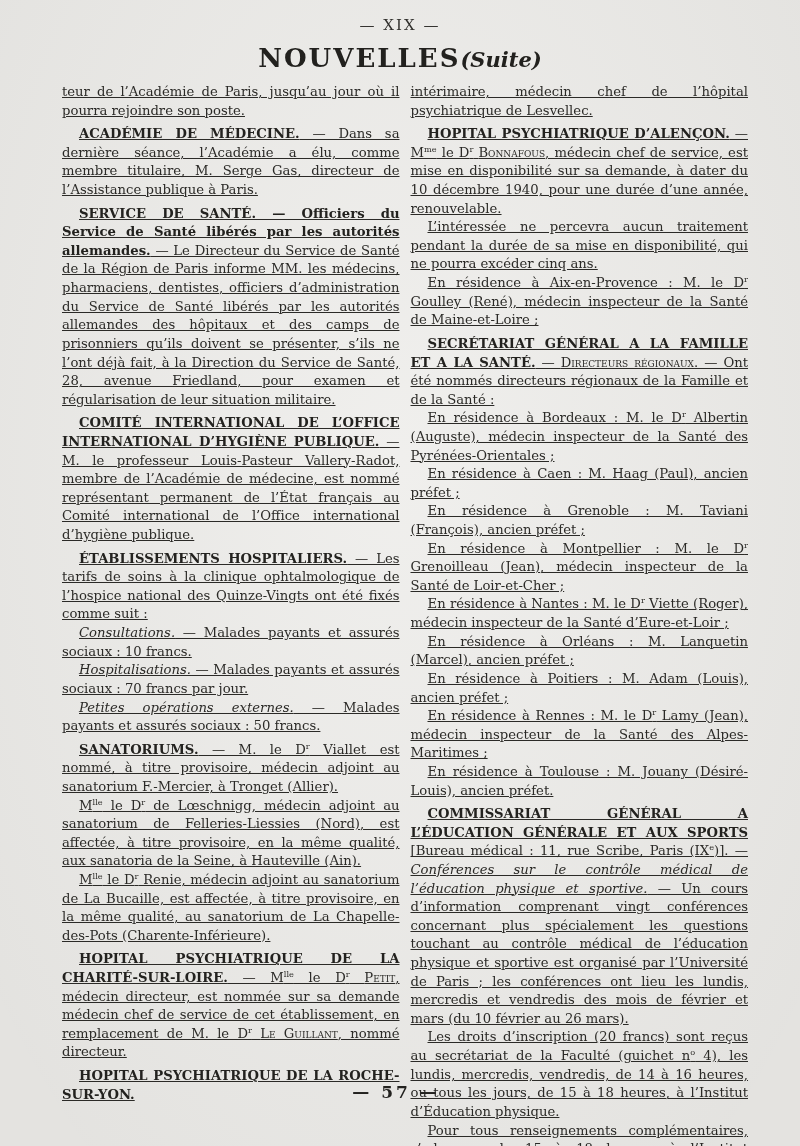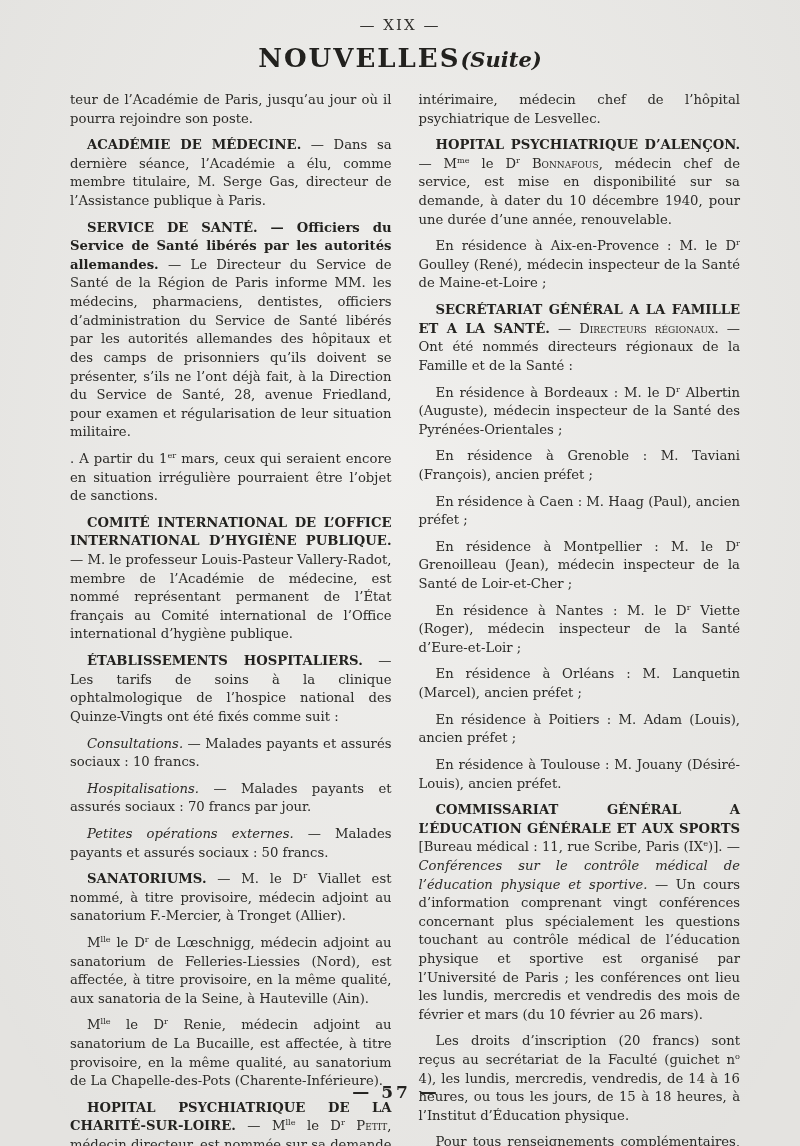--- a/index.html
+++ b/index.html
@@ -45,21 +45,21 @@
     box-sizing:border-box;
   }
   .col{
     width:338px;
     font-size:13.2px;
     line-height:1.41;
     text-align:justify;
     hyphens:auto;
     -webkit-hyphens:auto;
   }
-  .col p{margin:8px;}
+  .col p{margin:0;text-decoration:underline;}
   .col p.head{margin-top:5px;}
   .col p.ind{text-indent:17px;}
   b{color:#23221f;}
   .sc{font-variant:small-caps;}
   .sup{font-size:0.62em;vertical-align:super;line-height:0;}
   .page-footer{
     position:absolute;
     top:1082px;left:0;right:8px;
     text-align:center;
     font-weight:bold;
@@ -75,44 +75,45 @@
   <div class="page-header">
     <div class="roman-folio">— XIX —</div>
     <div class="title-line"><span>NOUVELLES</span><span class="title-suffix">(Suite)</span></div>
   </div>
 
   <div class="columns">
     <div class="col" id="col-left">
         <p><span>teur de l’Académie de Paris, jusqu’au jour où il pourra rejoindre son poste.</span></p>
         <p class="ind head"><b>ACADÉMIE DE MÉDECINE.</b><span> — Dans sa dernière séance, l’Académie a élu, comme membre titulaire, M. Serge Gas, directeur de l’Assistance publique à Paris.</span></p>
         <p class="ind head"><b>SERVICE DE SANTÉ. — Officiers du Service de Santé libérés par les autorités allemandes.</b><span> — Le Directeur du Service de Santé de la Région de Paris informe MM. les médecins, pharmaciens, dentistes, officiers d’administration du Service de Santé libérés par les autorités allemandes des hôpitaux et des camps de prisonniers qu’ils doivent se présenter, s’ils ne l’ont déjà fait, à la Direction du Service de Santé, 28, avenue Friedland, pour examen et régularisation de leur situation militaire.</span></p>
-        <p><span>. A partir du 1</span><span class="sup">er</span><span> mars, ceux qui seraient encore en situation irrégulière pourraient être l’objet de sanctions.</span></p>
         <p class="ind head"><b>COMITÉ INTERNATIONAL DE L’OFFICE INTERNATIONAL D’HYGIÈNE PUBLIQUE.</b><span> — M. le professeur Louis-Pasteur Vallery-Radot, membre de l’Académie de médecine, est nommé représentant permanent de l’État français au Comité international de l’Office international d’hygiène publique.</span></p>
         <p class="ind head"><b>ÉTABLISSEMENTS HOSPITALIERS.</b><span> — Les tarifs de soins à la clinique ophtalmologique de l’hospice national des Quinze-Vingts ont été fixés comme suit :</span></p>
         <p class="ind"><i>Consultations.</i><span> — Malades payants et assurés sociaux : 10 francs.</span></p>
         <p class="ind"><i>Hospitalisations.</i><span> — Malades payants et assurés sociaux : 70 francs par jour.</span></p>
         <p class="ind"><i>Petites opérations externes.</i><span> — Malades payants et assurés sociaux : 50 francs.</span></p>
         <p class="ind head"><b>SANATORIUMS.</b><span> — M. le D</span><span class="sup">r</span><span> Viallet est nommé, à titre provisoire, médecin adjoint au sanatorium F.-Mercier, à Tronget (Allier).</span></p>
         <p class="ind"><span>M</span><span class="sup">lle</span><span> le D</span><span class="sup">r</span><span> de Lœschnigg, médecin adjoint au sanatorium de Felleries-Liessies (Nord), est affectée, à titre provisoire, en la même qualité, aux sanatoria de la Seine, à Hauteville (Ain).</span></p>
         <p class="ind"><span>M</span><span class="sup">lle</span><span> le D</span><span class="sup">r</span><span> Renie, médecin adjoint au sanatorium de La Bucaille, est affectée, à titre provisoire, en la même qualité, au sanatorium de La Chapelle-des-Pots (Charente-Inférieure).</span></p>
         <p class="ind head"><b>HOPITAL PSYCHIATRIQUE DE LA CHARITÉ-SUR-LOIRE.</b><span> — M</span><span class="sup">lle</span><span> le D</span><span class="sup">r</span><span> </span><span class="sc">Petit</span><span>, médecin directeur, est nommée sur sa demande médecin chef de service de cet établissement, en remplacement de M. le D</span><span class="sup">r</span><span> </span><span class="sc">Le Guillant</span><span>, nommé directeur.</span></p>
         <p class="ind head"><b>HOPITAL PSYCHIATRIQUE DE LA ROCHE-SUR-YON.</b></p>
       </div>
     <div class="col" id="col-right">
         <p><span>intérimaire, médecin chef de l’hôpital psychiatrique de Lesvellec.</span></p>
         <p class="ind head"><b>HOPITAL PSYCHIATRIQUE D’ALENÇON.</b><span> — M</span><span class="sup">me</span><span> le D</span><span class="sup">r</span><span> </span><span class="sc">Bonnafous</span><span>, médecin chef de service, est mise en disponibilité sur sa demande, à dater du 10 décembre 1940, pour une durée d’une année, renouvelable.</span></p>
+        <p class="ind"><span>L’intéressée ne percevra aucun traitement pendant la durée de sa mise en disponibilité, qui ne pourra excéder cinq ans.</span></p>
         <p class="ind"><span>En résidence à Aix-en-Provence : M. le D</span><span class="sup">r</span><span> Goulley (René), médecin inspecteur de la Santé de Maine-et-Loire ;</span></p>
         <p class="ind head"><b>SECRÉTARIAT GÉNÉRAL A LA FAMILLE ET A LA SANTÉ.</b><span> — </span><span class="sc">Directeurs régionaux</span><span>. — Ont été nommés directeurs régionaux de la Famille et de la Santé :</span></p>
         <p class="ind"><span>En résidence à Bordeaux : M. le D</span><span class="sup">r</span><span> Albertin (Auguste), médecin inspecteur de la Santé des Pyrénées-Orientales ;</span></p>
+        <p class="ind"><span>En résidence à Caen : M. Haag (Paul), ancien préfet ;</span></p>
         <p class="ind"><span>En résidence à Grenoble : M. Taviani (François), ancien préfet ;</span></p>
-        <p class="ind"><span>En résidence à Caen : M. Haag (Paul), ancien préfet ;</span></p>
         <p class="ind"><span>En résidence à Montpellier : M. le D</span><span class="sup">r</span><span> Grenoilleau (Jean), médecin inspecteur de la Santé de Loir-et-Cher ;</span></p>
         <p class="ind"><span>En résidence à Nantes : M. le D</span><span class="sup">r</span><span> Viette (Roger), médecin inspecteur de la Santé d’Eure-et-Loir ;</span></p>
         <p class="ind"><span>En résidence à Orléans : M. Lanquetin (Marcel), ancien préfet ;</span></p>
         <p class="ind"><span>En résidence à Poitiers : M. Adam (Louis), ancien préfet ;</span></p>
+        <p class="ind"><span>En résidence à Rennes : M. le D</span><span class="sup">r</span><span> Lamy (Jean), médecin inspecteur de la Santé des Alpes-Maritimes ;</span></p>
         <p class="ind"><span>En résidence à Toulouse : M. Jouany (Désiré-Louis), ancien préfet.</span></p>
         <p class="ind head"><b>COMMISSARIAT GÉNÉRAL A L’ÉDUCATION GÉNÉRALE ET AUX SPORTS</b><span> [Bureau médical : 11, rue Scribe, Paris (IX</span><span class="sup">e</span><span>)]. — </span><i>Conférences sur le contrôle médical de l’éducation physique et sportive.</i><span> — Un cours d’information comprenant vingt conférences concernant plus spécialement les questions touchant au contrôle médical de l’éducation physique et sportive est organisé par l’Université de Paris ; les conférences ont lieu les lundis, mercredis et vendredis des mois de février et mars (du 10 février au 26 mars).</span></p>
         <p class="ind"><span>Les droits d’inscription (20 francs) sont reçus au secrétariat de la Faculté (guichet n</span><span class="sup">o</span><span> 4), les lundis, mercredis, vendredis, de 14 à 16 heures, ou tous les jours, de 15 à 18 heures, à l’Institut d’Éducation physique.</span></p>
         <p class="ind"><span>Pour tous renseignements complémentaires, s’adresser, de 15 à 18 heures, à l’Institut d’Éducation physique ou au Commissariat général à l’Éducation générale et aux Sports (Bureau médical), 11, rue Scribe. Opéra 61-66.</span></p>
       </div>
   </div>
 
   <div class="page-footer">— 57 —</div>
 </div>
 

